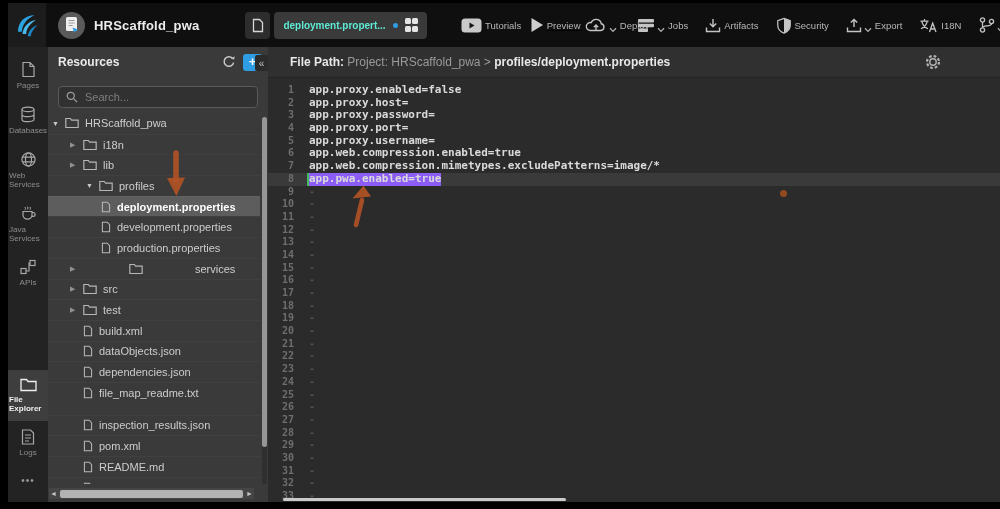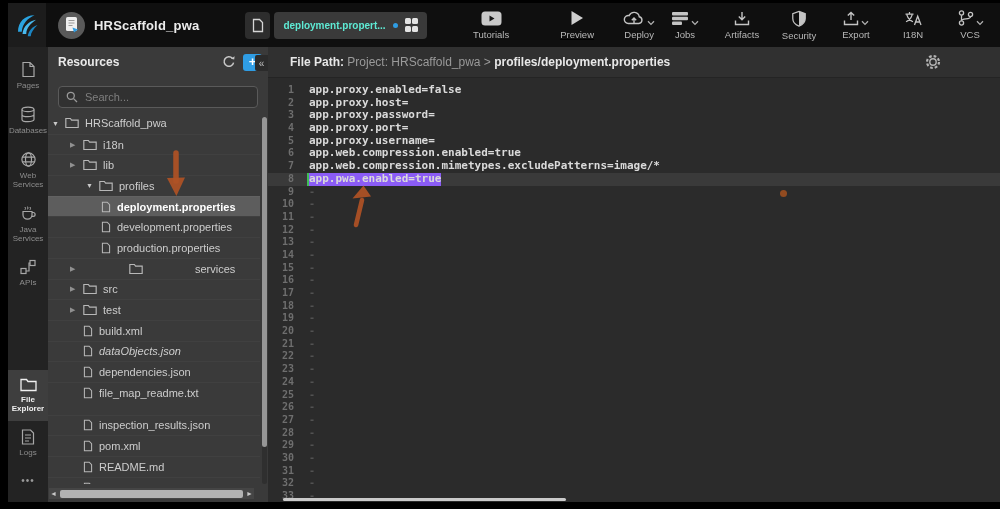--- a/index.html
+++ b/index.html
@@ -10,31 +10,31 @@
   .logo-box{width:38px;height:44px;background:#1c1c1c;display:flex;align-items:center;justify-content:center;flex:none;}
   .proj{display:flex;align-items:center;gap:9px;margin-left:12px;cursor:pointer;}
   .avatar{width:27px;height:27px;border-radius:50%;background:#5a5a5a;display:flex;align-items:center;justify-content:center;}
   .proj-name{color:#ececec;font-size:13px;font-weight:bold;letter-spacing:.2px;}
   .fbox{margin-left:46px;width:25px;height:27px;background:#2d2d2d;border-radius:4px;display:flex;align-items:center;justify-content:center;flex:none;}
   .tab{margin-left:4px;height:27px;background:#3a3a3a;border-radius:4px;display:flex;align-items:center;gap:7px;padding:0 9px;cursor:pointer;}
   .tab-label{color:#5eead4;font-size:10px;font-weight:bold;white-space:nowrap;}
   .dot{width:5px;height:5px;border-radius:50%;background:#2f9de4;}
   .grid-icon{display:grid;grid-template-columns:6px 6px;grid-template-rows:6px 6px;gap:1.5px;}
   .grid-icon i{background:#e4e4e4;border-radius:1.5px;}
-  .act{display:flex;flex-direction:column;align-items:center;justify-content:center;gap:3px;cursor:pointer;min-width:40px;}
+  .act{display:flex;align-items:center;justify-content:center;gap:3px;cursor:pointer;min-width:40px;}
   .act-label{color:#b8b8b8;font-size:9.5px;white-space:nowrap;}
   .icon-row{display:flex;align-items:flex-end;gap:2px;}
   .right-group{margin-left:auto;display:flex;align-items:center;gap:17px;padding-right:10px;}
-  .ml-tut{margin-left:44px;}.ml-prev{margin-left:46px;text-decoration:underline;}.ml-dep{margin-left:22px;}
+  .ml-tut{margin-left:44px;}.ml-prev{margin-left:24px;text-decoration:underline;}.ml-dep{margin-left:22px;}
   
   .main{position:absolute;top:44px;left:0;right:0;bottom:0;display:flex;}
   
   .rail{width:40px;background:#232323;display:flex;flex-direction:column;align-items:stretch;padding-top:6px;flex:none;}
   .rail-item{display:flex;flex-direction:column;align-items:center;gap:3px;padding:8px 1px;cursor:pointer;}
-  .rail-item .rl{color:#8d8d8d;font-size:8px;text-align:center;line-height:9px;}
+  .rail-item .rl{color:#8d8d8d;font-size:8px;line-height:9px;}
   .rail-item.active{background:#3e3e3e;}
   .rail-item.active .rl{color:#f0f0f0;font-weight:bold;}
   .rail-spacer{flex:1;}
   .rail-more{color:#9a9a9a;font-size:10px;letter-spacing:1px;text-align:center;padding:10px 0 16px;cursor:pointer;}
   
   .panel{width:220px;background:#3a3a3a;position:relative;flex:none;overflow:hidden;}
   .panel-head{height:30px;display:flex;align-items:center;padding:0 6px 0 10px;gap:7px;}
   .panel-title{color:#eaeaea;font-size:12px;font-weight:bold;flex:1;}
   .refresh-btn{cursor:pointer;display:flex;}
   .plus-btn{width:19px;height:17px;background:#2f9de4;border-radius:3px;color:#fff;font-size:13px;font-weight:bold;
@@ -434,21 +434,21 @@
             <span>test</span>
           </div>
           <div class="tree-row" style="padding-left: 35px;">
             <span class="ti">
               <svg width="10" height="12" viewBox="0 0 12 15">
                 <path d="M1.5 1.5 h6 l3 3 v9 h-9 Z" fill="none" stroke="#b8b8b8" stroke-width="1.3"></path>
               </svg>
             </span>
             <span>build.xml</span>
           </div>
-          <div class="tree-row" style="padding-left: 35px; font-style: italic;">
+          <div class="tree-row" style="padding-left: 35px;">
             <span class="ti">
               <svg width="10" height="12" viewBox="0 0 12 15">
                 <path d="M1.5 1.5 h6 l3 3 v9 h-9 Z" fill="none" stroke="#b8b8b8" stroke-width="1.3"></path>
               </svg>
             </span>
             <span>dataObjects.json</span>
           </div>
           <div class="tree-row" style="padding-left: 35px;">
             <span class="ti">
               <svg width="10" height="12" viewBox="0 0 12 15">

